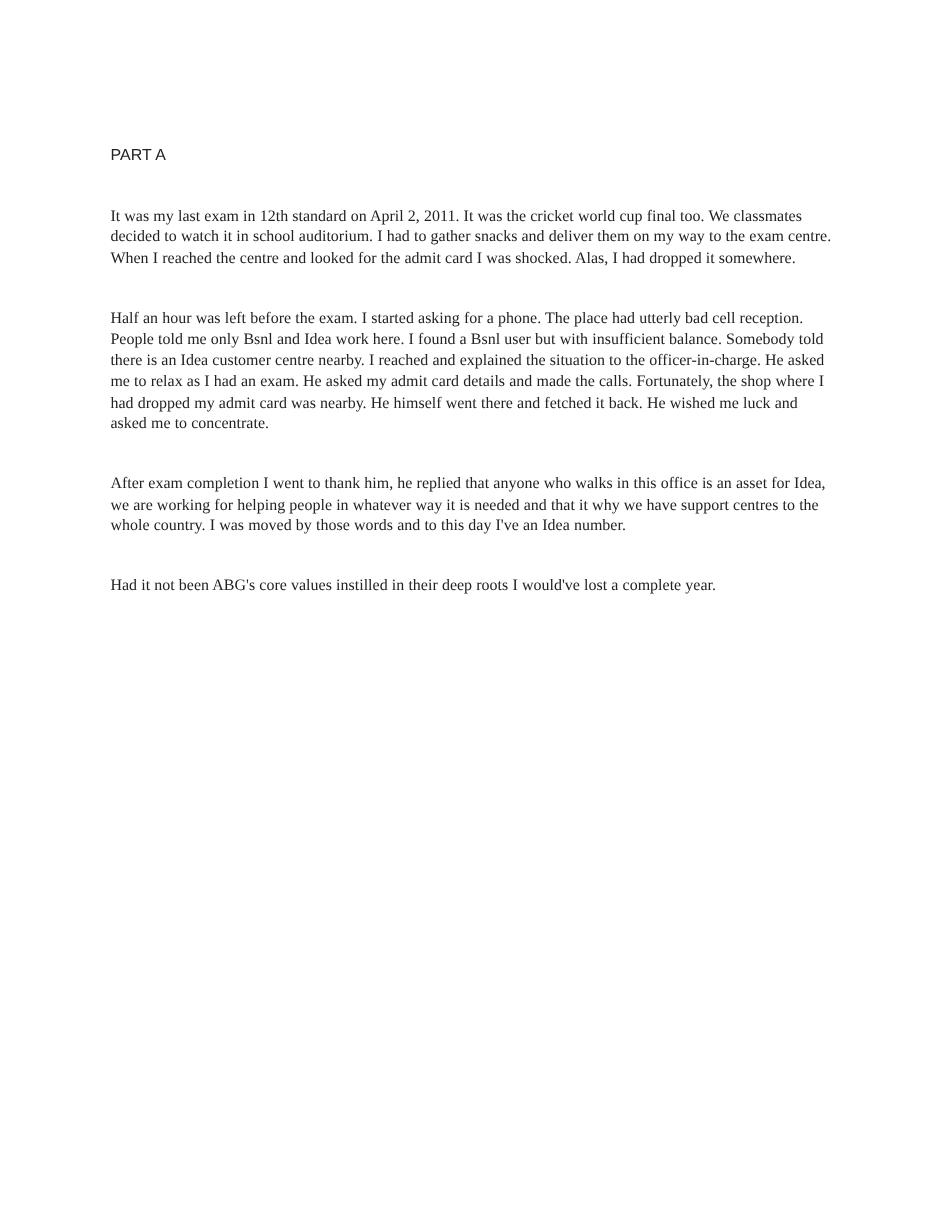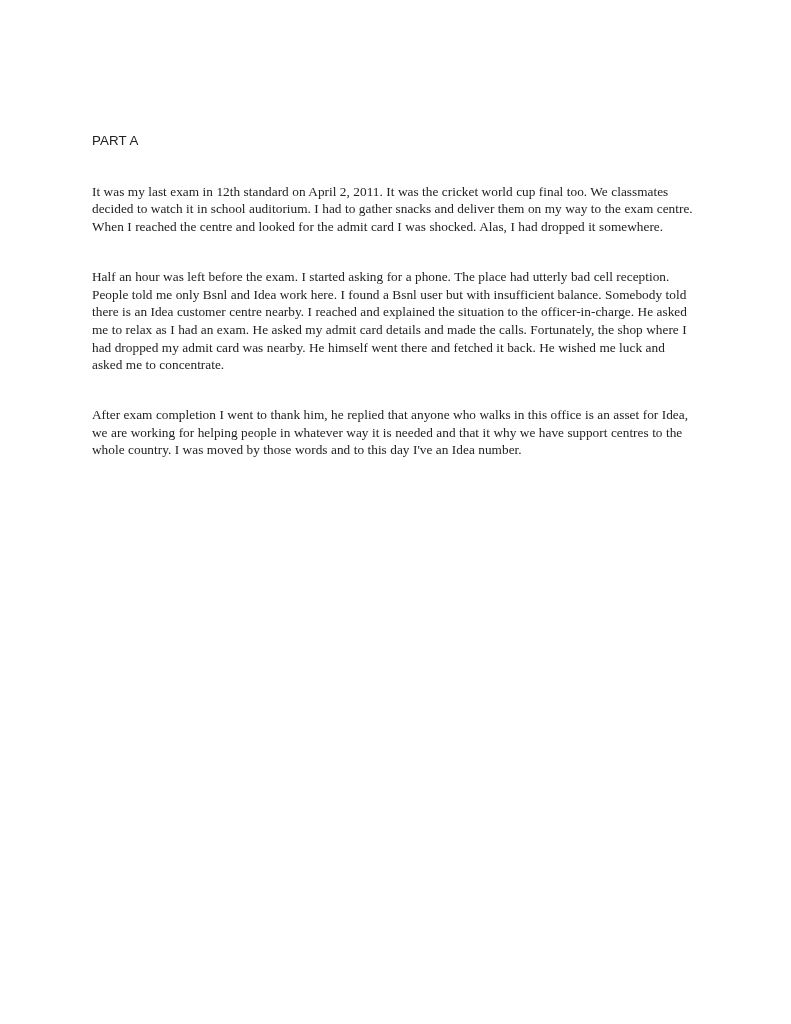--- a/index.html
+++ b/index.html
@@ -18,21 +18,20 @@
     height: 1024px;
     background: #ffffff;
     overflow: hidden;
     box-sizing: border-box;
   }
   .content {
     position: absolute;
     left: 92px;
     top: 120px;
     width: 606px;
-    margin-top: 12px;
   }
   .doc-heading {
     font-size: 13.3px;
     line-height: 17.7px;
     color: #222222;
     letter-spacing: 0.1px;
     margin: 0 0 0 0;
     white-space: pre;
   }
   .para {
@@ -65,15 +64,16 @@
     <div class="gap-para"></div>
 
     <p class="para">Half an hour was left before the exam. I started asking for a phone. The place had utterly bad cell reception. People told me only Bsnl and Idea work here. I found a Bsnl user but with insufficient balance. Somebody told there is an Idea customer centre nearby. I reached and explained the situation to the officer-in-charge. He asked me to relax as I had an exam. He asked my admit card details and made the calls. Fortunately, the shop where I had dropped my admit card was nearby. He himself went there and fetched it back. He wished me luck and asked me to concentrate.</p>
 
     <div class="gap-para"></div>
 
     <p class="para">After exam completion I went to thank him, he replied that anyone who walks in this office is an asset for Idea, we are working for helping people in whatever way it is needed and that it why we have support centres to the whole country. I was moved by those words and to this day I've an Idea number.</p>
 
     <div class="gap-para"></div>
 
+    <p class="para">Had it not been ABG's core values instilled in their deep roots I would've lost a complete year.</p>
 
   </div>
 </div>
 
 </body></html>

